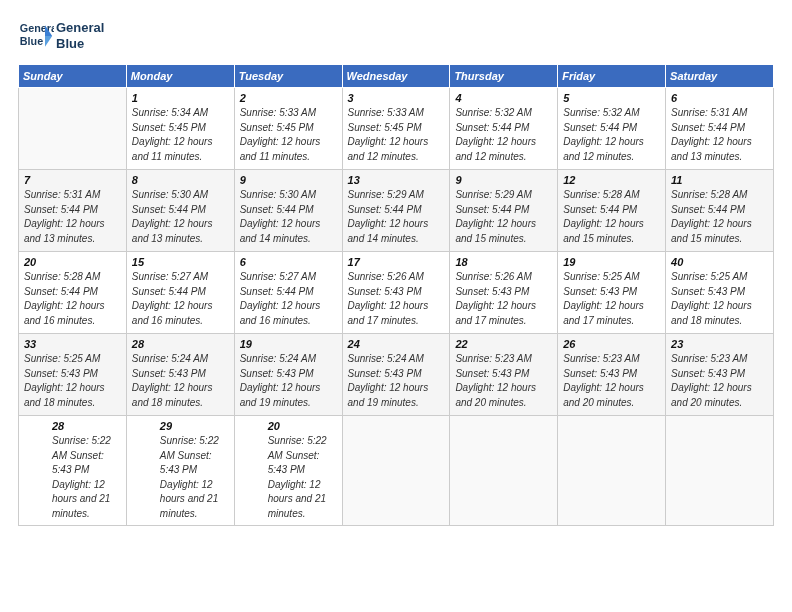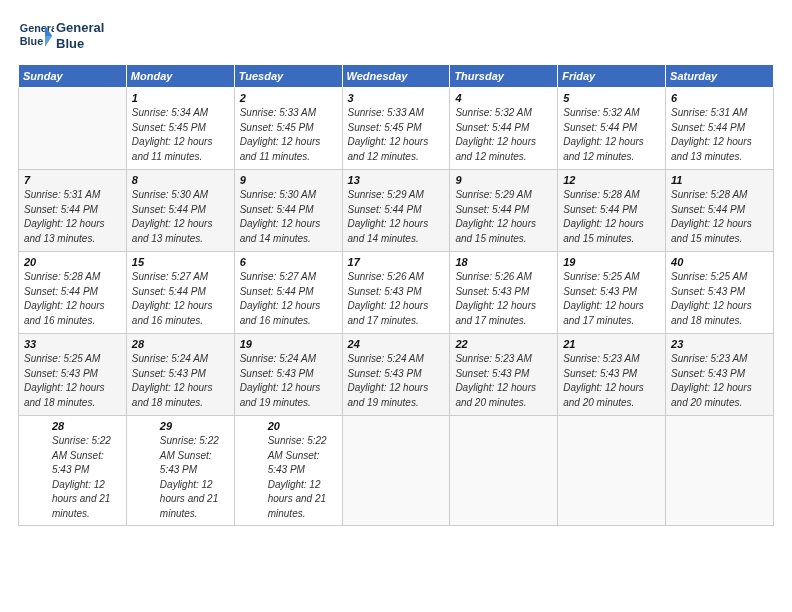--- a/index.html
+++ b/index.html
@@ -309,21 +309,21 @@
 and 19 minutes.</div>
           </td>
           <td>
             <span class="day-num">22</span>
             <div class="day-info">Sunrise: 5:23 AM
 Sunset: 5:43 PM
 Daylight: 12 hours
 and 20 minutes.</div>
           </td>
           <td>
-            <span class="day-num">21</span>
+            <span class="day-num">26</span>
             <div class="day-info">Sunrise: 5:23 AM
 Sunset: 5:43 PM
 Daylight: 12 hours
 and 20 minutes.</div>
           </td>
           <td>
             <span class="day-num">23</span>
             <div class="day-info">Sunrise: 5:23 AM
 Sunset: 5:43 PM
 Daylight: 12 hours

